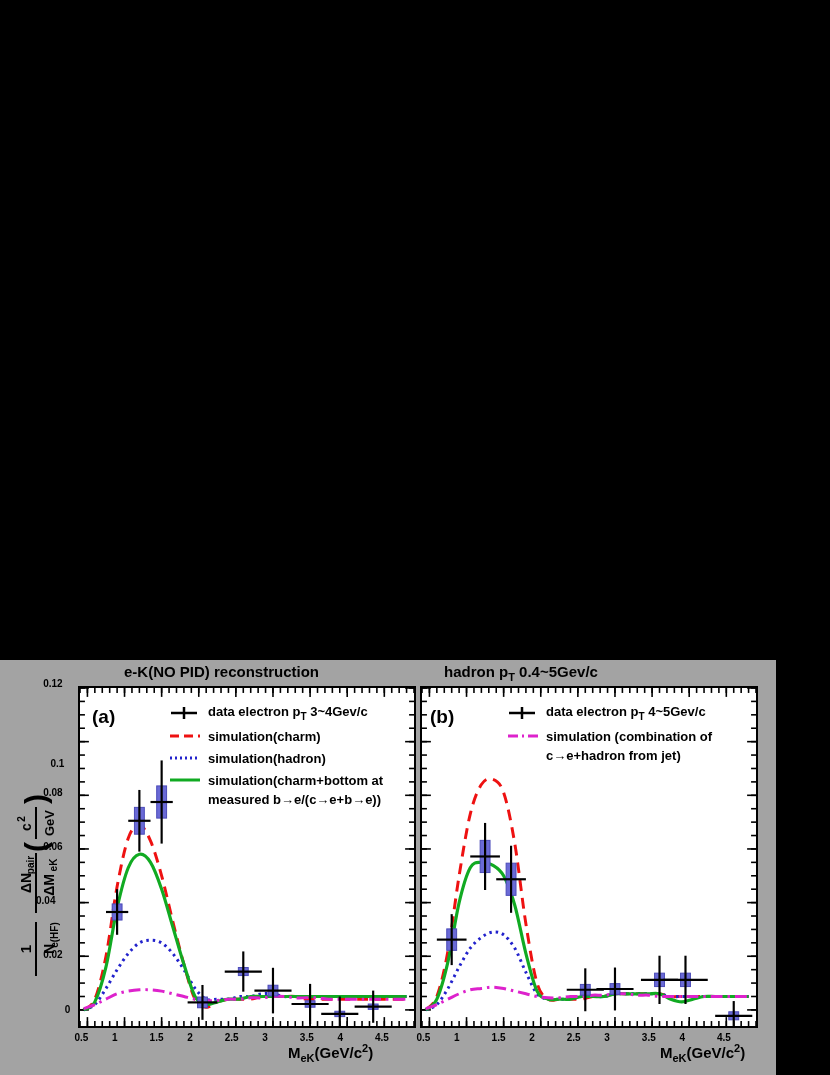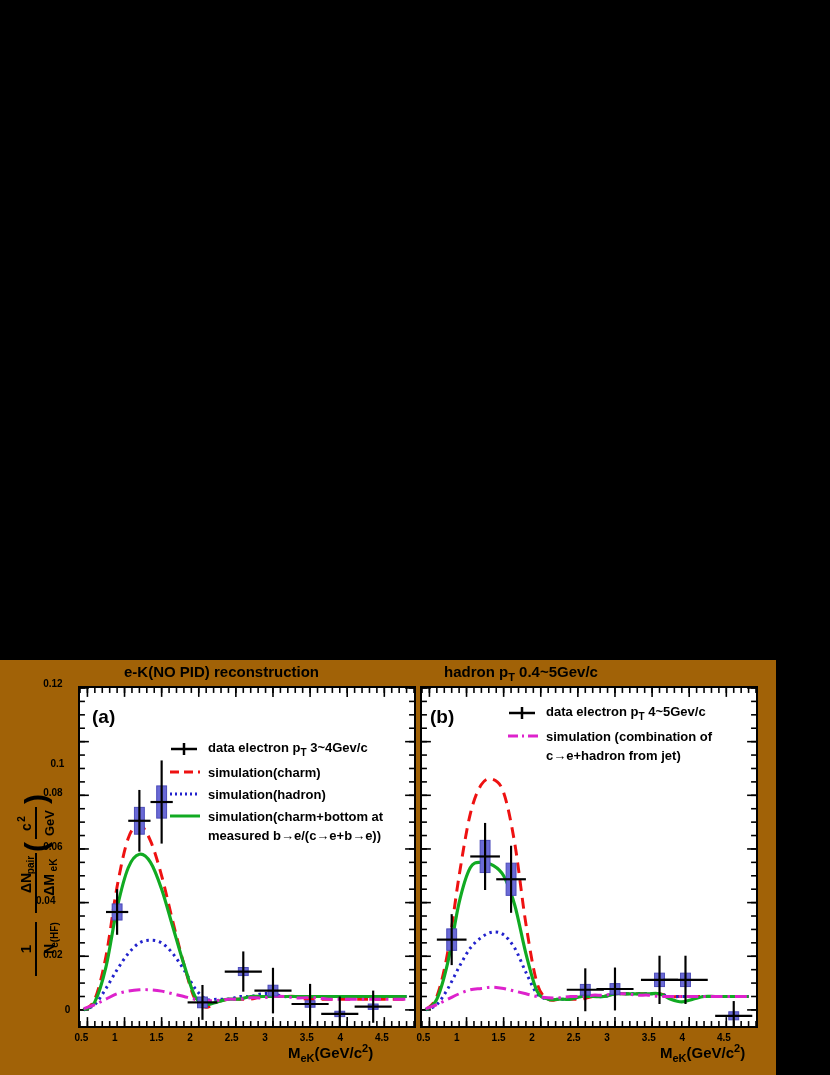--- a/index.html
+++ b/index.html
@@ -1,18 +1,18 @@
 <!DOCTYPE html>
 <html><head>
 <meta charset="utf-8">
 <style>
   html,body{margin:0;padding:0;background:#000;}
   body{width:830px;height:1075px;overflow:hidden;font-family:"Liberation Sans",sans-serif;}
   #root{position:relative;width:830px;height:1075px;background:#000;}
-  #figure{position:absolute;left:0;top:660px;width:776px;height:415px;background:#a16207;}
+  #figure{position:absolute;left:0;top:660px;width:776px;height:415px;background:#a3a3a3;}
 
   .panel-title{position:absolute;font-weight:bold;font-size:15px;color:#000;white-space:nowrap;}
   #title-a{left:124px;top:663px;}
   #title-b{left:430px;top:663px;margin-left:14px;}
 
   .axes{position:absolute;border:2px solid #000;background:#fff;box-sizing:border-box;}
   #axes-a{left:78px;top:686px;width:338px;height:342px;}
   #axes-b{left:420px;top:686px;width:338px;height:342px;}
 
   .plotsvg{position:absolute;left:0;top:0;width:100%;height:100%;}
@@ -282,21 +282,21 @@
             <line x1="244.1111111111111" y1="329.7857142857143" x2="281.66666666666674" y2="329.7857142857143" stroke="#000" stroke-width="2.2"></line>
             <line x1="262.8888888888889" y1="312.14285714285717" x2="262.8888888888889" y2="347.42857142857144" stroke="#000" stroke-width="2.2"></line>
             <rect x="291.68888888888887" y="319.74285714285713" width="10" height="5.428571428571445" fill="#6a6ad6" stroke="#4a4ab8" stroke-width="1"></rect>
             <line x1="277.91111111111115" y1="322.45714285714286" x2="315.4666666666666" y2="322.45714285714286" stroke="#000" stroke-width="2.2"></line>
             <line x1="296.68888888888887" y1="306.1714285714286" x2="296.68888888888887" y2="338.74285714285713" stroke="#000" stroke-width="2.2"></line>
           </g>
         </svg>
     </div>
     <div class="panel-label" id="label-a" style="left:92px;top:46px;">(a)</div>
 
-    <div class="legend" id="legend-a" style="left:168px;top:44px;margin-top:36px;">
+    <div class="legend" id="legend-a" style="left:168px;top:44px;">
       <div class="legend-row">
         <span class="legend-key">
           <svg width="34" height="14">
               <line x1="3" y1="7" x2="29" y2="7" stroke="#000" stroke-width="2.5"></line>
               <line x1="16" y1="1" x2="16" y2="13" stroke="#000" stroke-width="2.5"></line>
             </svg>
         </span>
         <span>data  electron p<sub style="font-size:10px">T</sub> 3~4Gev/c</span>
       </div>
       <div class="legend-row">

